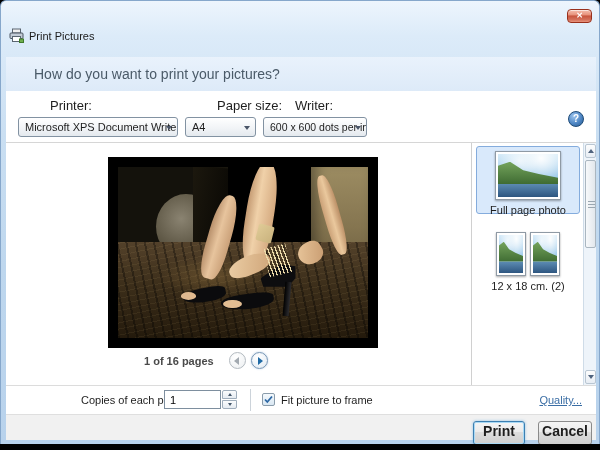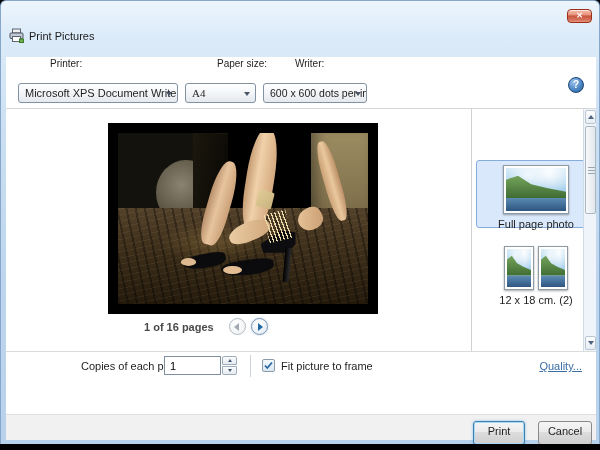--- a/index.html
+++ b/index.html
@@ -20,21 +20,21 @@
     box-shadow:inset 0 1px 0 rgba(255,255,255,.6); cursor:pointer; }
 
   
   .panel { position:absolute; left:5px; top:56px; width:590px; height:357px; background:#fff; }
 
   .banner { height:34px; background:linear-gradient(180deg,#e9f2fc 0%, #ddeaf8 100%); }
   .instruction { padding-left:28px; line-height:34px; font-size:14px; color:#4a5a68; }
 
   
   .ctrl-row { position:relative; height:52px; background:#fff; border-bottom:1px solid #d6d6d6; }
-  .ctrl-label { position:absolute; top:1px; font-size:10px; color:#1e1e1e;padding-left:32px; }
+  .ctrl-label { position:absolute; top:7px; font-size:13px; color:#1e1e1e;padding-left:32px; }
   .dropdown { position:absolute; top:26px; height:20px; border:1px solid #8292a2; border-radius:3px;
     background:linear-gradient(180deg,#ffffff,#f0f3f6 60%, #e4e9ee);
     font-size:11px; color:#1e1e1e; line-height:18px; padding-left:6px; cursor:pointer; white-space:nowrap; overflow:hidden; }
   .dd-arrow { position:absolute; right:5px; top:8px; width:0; height:0;
     border-left:3.5px solid transparent; border-right:3.5px solid transparent; border-top:4px solid #4a5568; }
   .help-btn { position:absolute; right:12px; top:20px; width:16px; height:16px; border-radius:50%;
     background:radial-gradient(circle at 35% 30%, #9cc4ee, #4e86c4 55%, #27598f);
     border:1px solid #1d4a77; color:#fff; font-size:10px; font-weight:bold; text-align:center;
     line-height:14px; cursor:pointer; }
 
@@ -89,22 +89,22 @@
   .nav-prev { left:223px; border:1px solid #b3bac0; background:radial-gradient(circle at 40% 30%, #ffffff, #eceff1); }
   .nav-next { left:245px; border:1px solid #7796b5; background:radial-gradient(circle at 40% 30%, #ffffff, #dfe9f2);
               cursor:pointer; box-shadow:0 0 2px rgba(60,120,180,.4); }
   .tri-l { width:0; height:0; border-top:4px solid transparent; border-bottom:4px solid transparent;
            border-right:5px solid #a2a9b0; margin-right:2px; }
   .tri-r { width:0; height:0; border-top:4px solid transparent; border-bottom:4px solid transparent;
            border-left:5px solid #1f6aa5; margin-left:2px; }
 
   
   .sidebar { position:absolute; left:467px; top:0; width:110px; height:242px; background:#fff; }
-  .side-item { position:absolute; left:3px; width:120px; border:1px solid transparent; border-radius:3px;
-               text-align:center; cursor:pointer;margin-top:48px; }
+  .side-item { position:absolute; left:3px; width:104px; border:1px solid transparent; border-radius:3px;
+               text-align:center; cursor:pointer; }
   .side-item.selected { background:#d9e9fb; border-color:#84acdd; }
   .side-label { font-size:11px; color:#1e1e1e; margin-top:3px; }
   .thumb { display:inline-block; background:#fff; border:1px solid #8f9aa5; padding:2px;
            box-shadow:0 1px 2px rgba(0,0,0,.35); }
   .thumb-img { position:relative; overflow:hidden;
            background:radial-gradient(ellipse at 72% 10%, rgba(255,255,255,.95) 0%, rgba(255,255,255,0) 40%),
                       radial-gradient(ellipse at 35% 16%, rgba(255,255,255,.7) 0%, rgba(255,255,255,0) 35%),
                       linear-gradient(180deg,#d6ebf8 0%, #9cc9ea 60%, #bdd9ef 100%); }
   .thumb-img .mnt { position:absolute; left:0; top:18%; width:100%; height:52%;
            background:linear-gradient(180deg,#74a35b,#3f6c33);
@@ -141,23 +141,23 @@
   .sp-tri-dn { width:0; height:0; border-left:2.5px solid transparent; border-right:2.5px solid transparent; border-top:3.5px solid #44576b; }
   .v-divider { position:absolute; left:244px; top:3px; width:1px; height:22px; background:#ccd3da; }
   .checkbox { position:absolute; left:256px; top:7px; width:13px; height:13px; border:1px solid #8a9cab; border-radius:2px;
             background:linear-gradient(180deg,#f4f9fd,#d9e7f2); cursor:pointer; display:flex; align-items:center; justify-content:center; }
   .fit-label { position:absolute; left:275px; top:8px; }
   .options-link { position:absolute; right:14px; top:8px; color:#3b6ea5; text-decoration:underline; cursor:pointer; }
 
   
   .footer { position:absolute; left:5px; top:413px; width:590px; height:26px;
             background:#f1f1f1; border-top:1px solid #dfdfdf; }
-  .btn { position:absolute; top:6px; height:24px; border-radius:3px; font-size:11px; color:#1e1e1e;
+  .btn { position:absolute; top:6px; height:24px; border-radius:3px; font-size:14px; color:#1e1e1e;
             text-align:center; line-height:18px; cursor:pointer;
-            background:linear-gradient(180deg,#f5f5f5 0%, #ebebeb 45%, #dddddd 46%, #cfcfcf 100%); }
+            background:linear-gradient(180deg,#f5f5f5 0%, #ebebeb 45%, #dddddd 46%, #cfcfcf 100%);font-weight:bold; }
   .btn-print  { left:467px; width:52px; border:1px solid #3c7fb1; box-shadow:0 0 0 1px #a9d9f5 inset, 0 0 3px rgba(80,160,220,.6); }
   .btn-cancel { left:532px; width:54px; border:1px solid #8a8a8a; }
 </style>
 </head>
 <body>
 
 <div class="window">
 
   <span class="app-icon">
     <svg width="15" height="15" viewBox="0 0 15 15">
@@ -165,30 +165,33 @@
       <rect x="1" y="5" width="13" height="5.5" rx="1" fill="#c2cbd5" stroke="#4a5560"></rect>
       <rect x="3.5" y="8.5" width="8" height="5" fill="#ffffff" stroke="#5a6570"></rect>
       <rect x="10.5" y="11" width="4" height="3.5" fill="#6fae4e" stroke="#3f7a2a"></rect>
     </svg>
   </span>
   <span class="win-title">Print Pictures</span>
   <div class="close-btn">✕</div>
 
   <div class="panel">
 
+    <div class="banner">
+      <div class="instruction">How do you want to print your pictures?</div>
+    </div>
 
     <div class="ctrl-row">
       <span class="ctrl-label" style="left:12px">Printer:</span>
       <div class="dropdown" style="left:12px; width:160px;">
         <span>Microsoft XPS Document Writer</span>
         <span class="dd-arrow"></span>
       </div>
 
       <span class="ctrl-label" style="left:179px">Paper size:</span>
-      <div class="dropdown" style="left:179px; width:71px;font-family:Liberation Serif, serif;">
+      <div class="dropdown" style="left:179px; width:71px;">
         <span>A4</span>
         <span class="dd-arrow"></span>
       </div>
 
       <span class="ctrl-label" style="left:257px">Writer:</span>
       <div class="dropdown" style="left:257px; width:104px; font-size:10.5px;">
         <span>600 x 600 dots per inch</span>
         <span class="dd-arrow"></span>
       </div>
 

